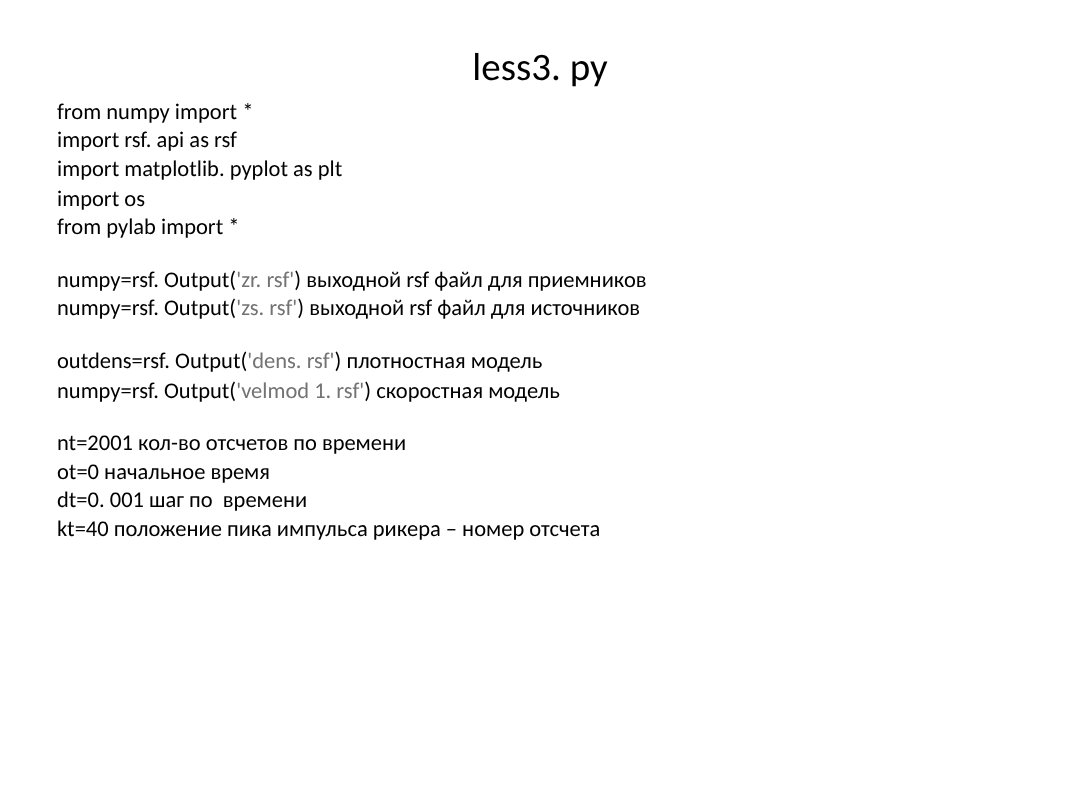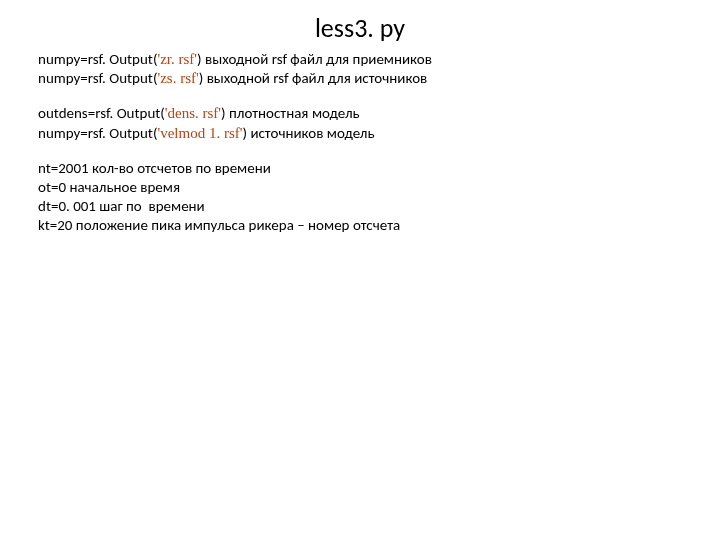--- a/index.html
+++ b/index.html
@@ -8,48 +8,54 @@
     width: 720px;
     height: 540px;
     background: #fff;
     font-family: Calibri, "Segoe UI", Arial, sans-serif;
     color: #000;
     box-sizing: border-box;
     overflow: hidden;
   }
   .page {
     padding: 10px 38px 0 38px;
+    margin-top: 16px;
   }
   .title {
     text-align: center;
     font-size: 26px;
     font-weight: 400;
     margin: 2px 0 6px 0;
   }
   .block {
     font-size: 15px;
     line-height: 1.28;
     margin-bottom: 16px;
     white-space: pre-wrap;
   }
   .sp { display: inline; }
-  .str { color: #c2410c; font-family: Liberation Serif, serif; }
+  .str { color: #737373; }
 </style>
 </head>
 <body>
 
 <div class="page">
   <div class="title">less3. py</div>
 
+  <div class="block"><span class="sp">from numpy import </span><span class="sp">*</span>
+<span class="sp">import rsf. api </span><span class="sp">as </span><span class="sp">rsf</span>
+<span class="sp">import matplotlib. pyplot </span><span class="sp">as </span><span class="sp">plt</span>
+<span class="sp">import os</span>
+<span class="sp">from pylab import </span><span class="sp">*</span></div>
 
   <div class="block"><span class="sp">numpy=rsf. Output(</span><span class="sp str">'zr. rsf'</span><span class="sp">) выходной rsf файл для приемников</span>
 <span class="sp">numpy=rsf. Output(</span><span class="sp str">'zs. rsf'</span><span class="sp">) выходной rsf файл для источников</span></div>
 
   <div class="block"><span class="sp">outdens=rsf. Output(</span><span class="sp str">'dens. rsf'</span><span class="sp">) плотностная модель</span>
-<span class="sp">numpy=rsf. Output(</span><span class="sp str">'velmod 1. rsf'</span><span class="sp">) источников модель</span></div>
+<span class="sp">numpy=rsf. Output(</span><span class="sp str">'velmod 1. rsf'</span><span class="sp">) скоростная модель</span></div>
 
 
 
   <div class="block"><span class="sp">nt=2001 кол-во отсчетов по времени</span>
 <span class="sp">ot=0 начальное время</span>
 <span class="sp">dt=0. 001 шаг по  времени</span>
-<span class="sp">kt=20 положение пика импульса рикера – номер отсчета</span></div>
+<span class="sp">kt=40 положение пика импульса рикера – номер отсчета</span></div>
 </div>
 
 </body></html>

